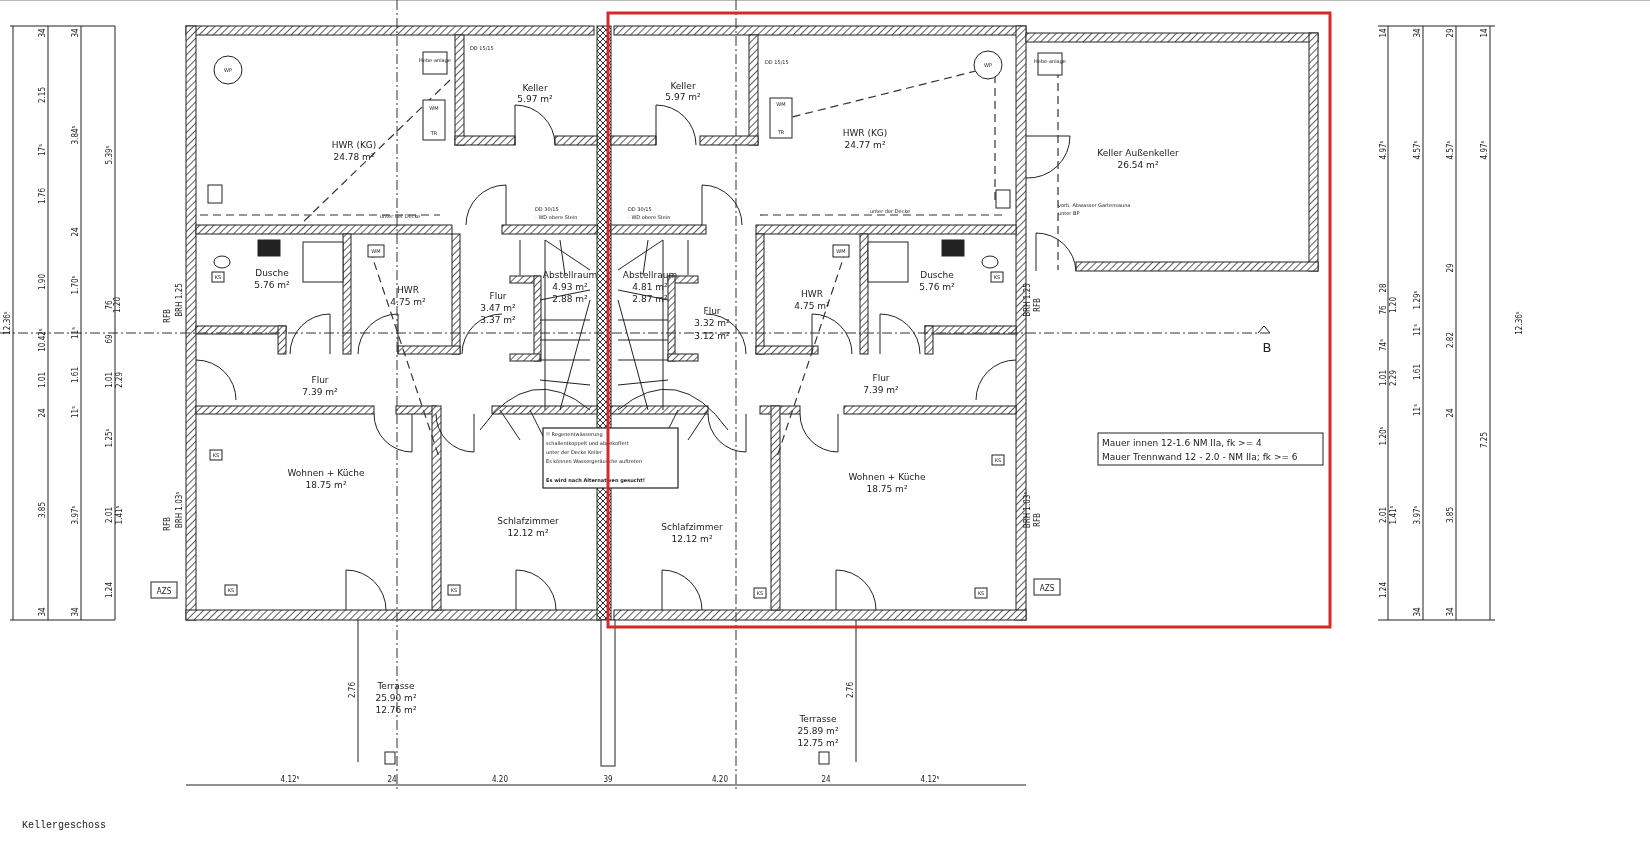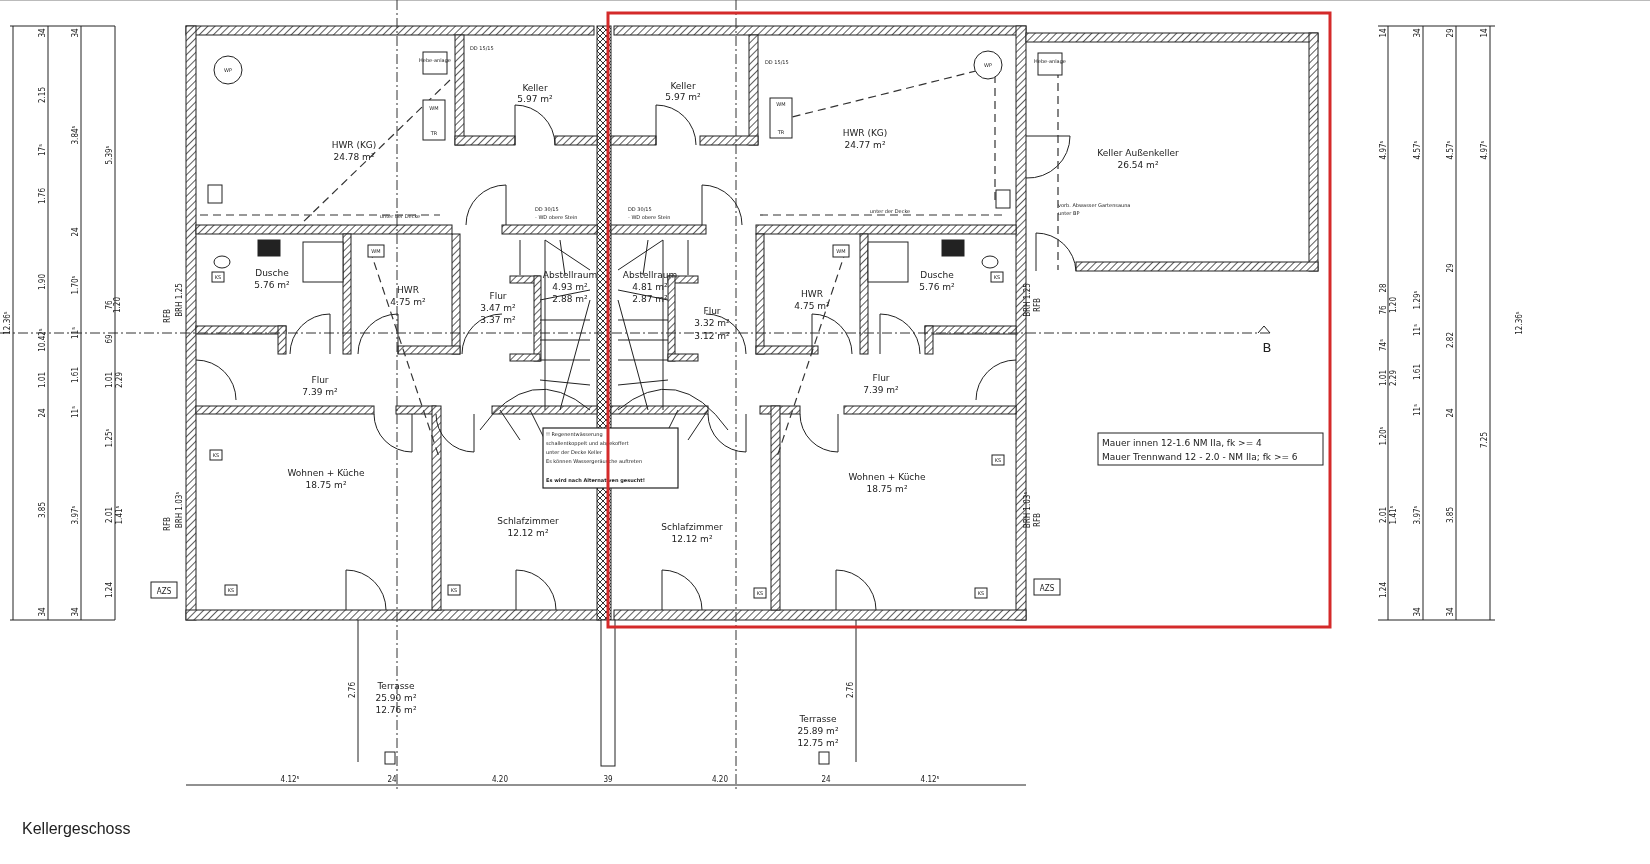--- a/index.html
+++ b/index.html
@@ -3,21 +3,21 @@
 <meta charset="utf-8">
 <style>
   html, body { margin:0; padding:0; background:#ffffff; }
   body { width:1650px; height:864px; position:relative; overflow:hidden; font-family:"DejaVu Sans", sans-serif; }
   #plan { position:absolute; left:0; top:0; width:1650px; height:864px; }
   .lbl { font-family:"DejaVu Sans", sans-serif; fill:#222; text-anchor:middle; }
   .room { font-size:9px; }
   .tiny { font-size:5px; }
   .dim { font-size:8px; font-family:"DejaVu Sans Condensed","DejaVu Sans", sans-serif; fill:#222; text-anchor:middle; }
   .note { font-size:9px; fill:#222; text-anchor:start; }
-  .caption { position:absolute; left:22px; top:820px; font-family:Liberation Sans, sans-serif; font-size:16px; color:#222; }
+  .caption { position:absolute; left:22px; top:820px; font-family:Liberation Mono, monospace; font-size:10px; color:#222; }
   .wall { fill:url(#hatch); stroke:#222; stroke-width:1; }
 </style>
 </head>
 <body>
 
 <svg id="plan" viewBox="0 0 1650 864" xmlns="http://www.w3.org/2000/svg">
   <defs>
     <pattern id="hatch" patternUnits="userSpaceOnUse" width="5" height="5" patternTransform="rotate(45)">
       <rect width="5" height="5" fill="#fff"></rect>
       <line x1="0" y1="0" x2="0" y2="5" stroke="#333" stroke-width="1.6"></line>

